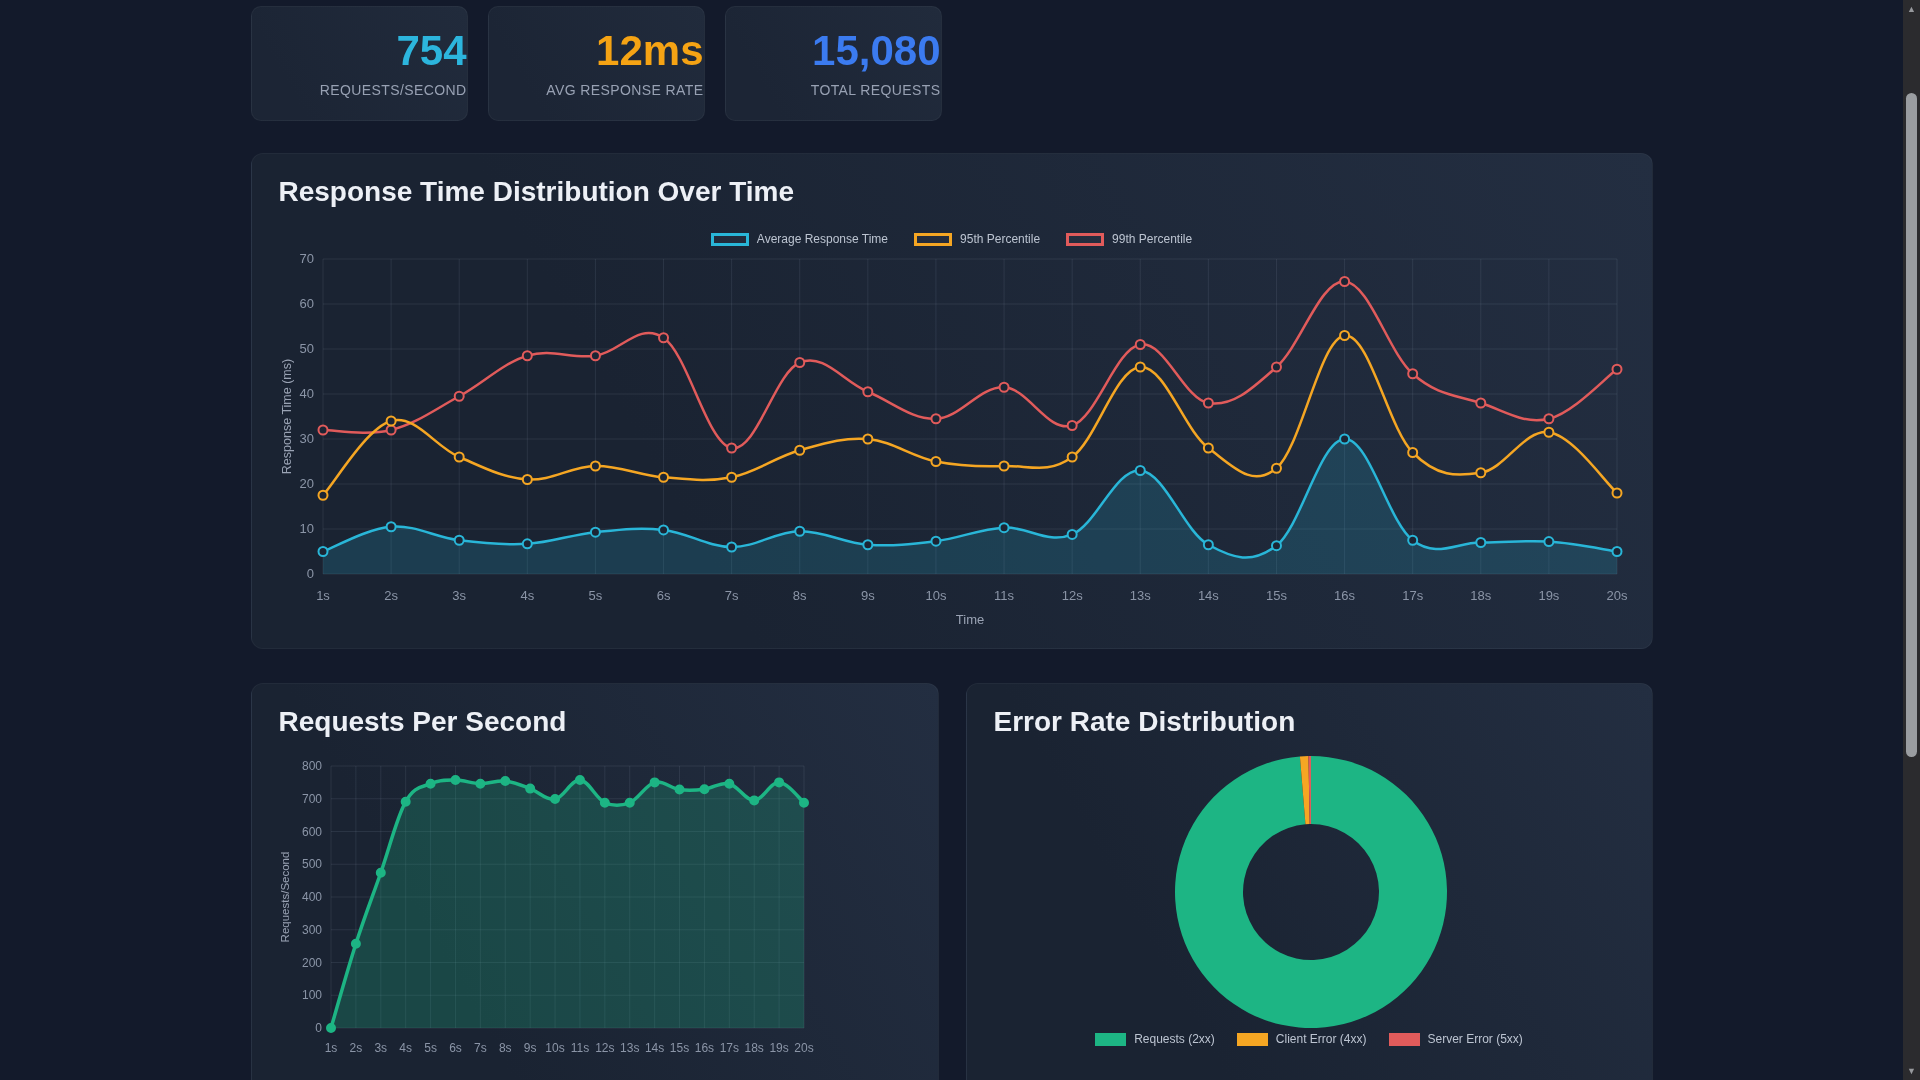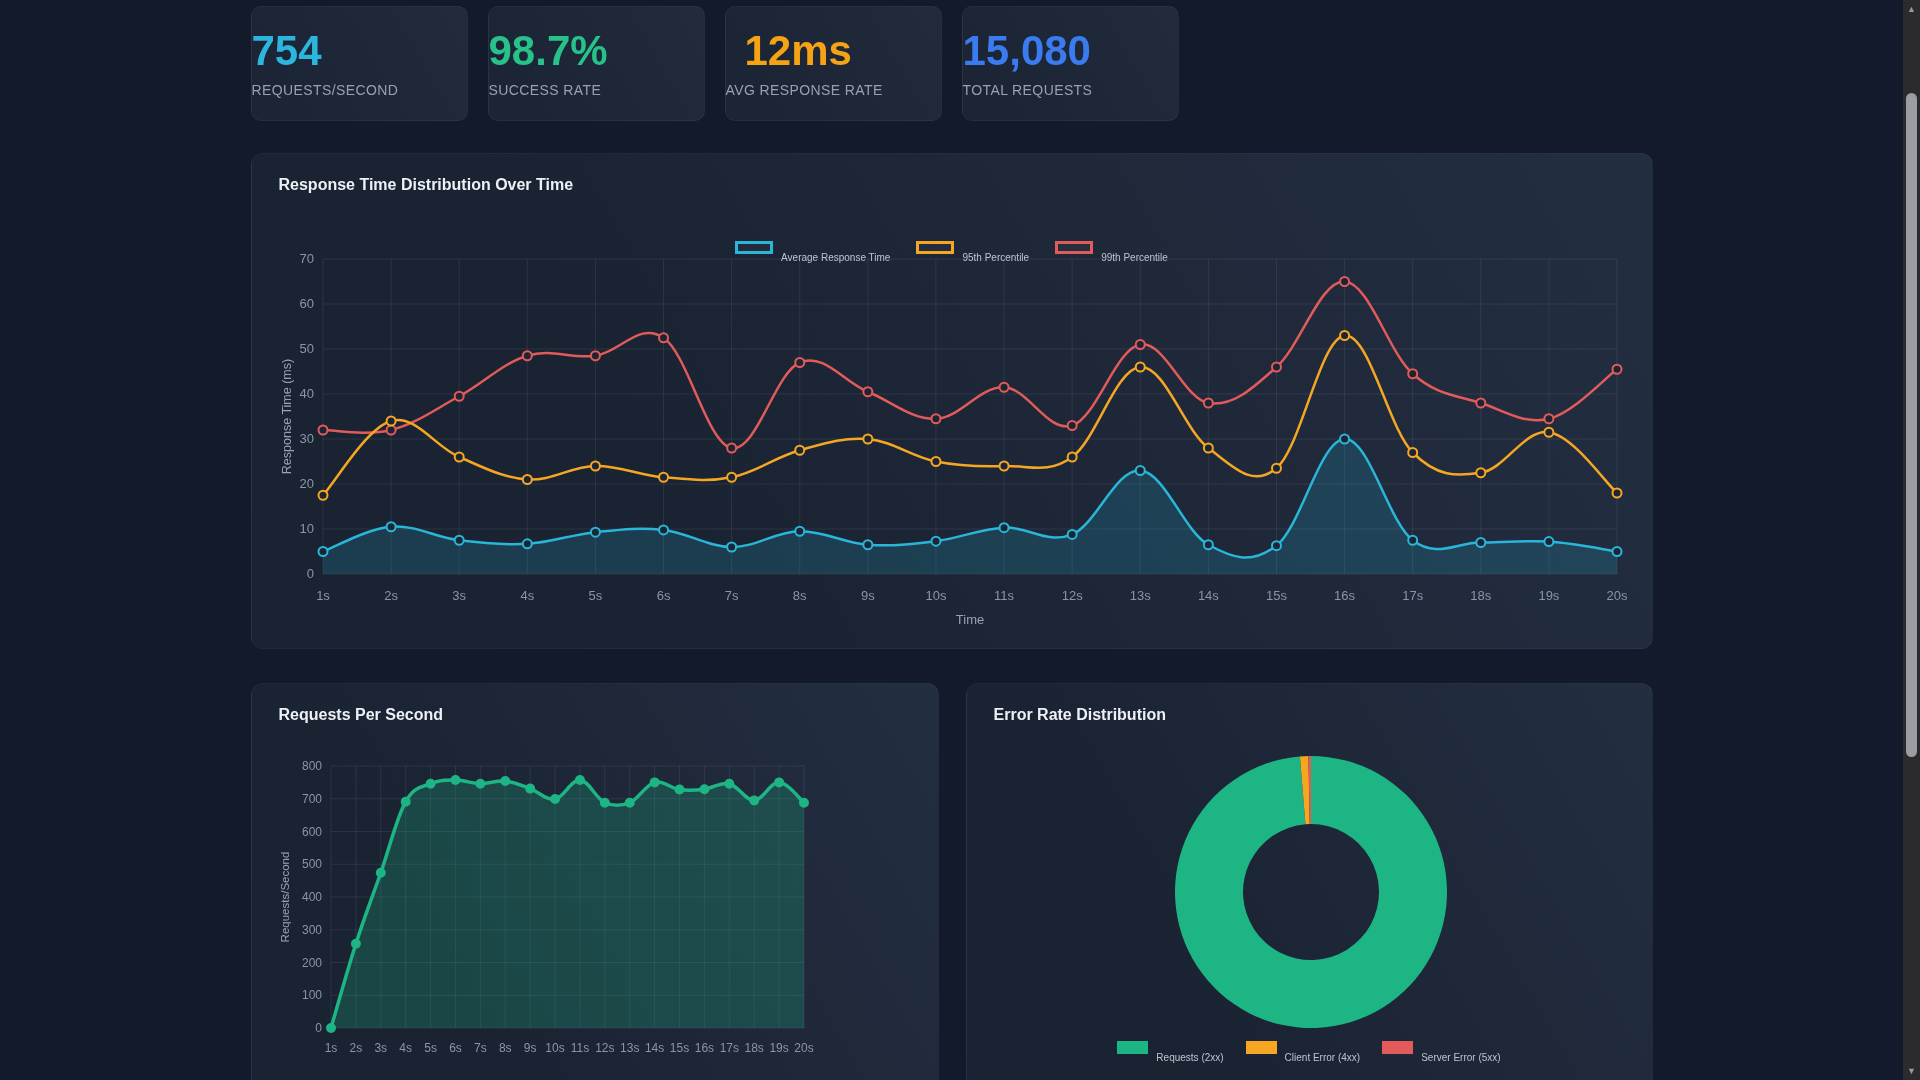--- a/index.html
+++ b/index.html
@@ -11,43 +11,43 @@
   }
   .page { position:absolute; left:0; top:0; right:17px; height:1080px; }
   .inner { width:1402px; margin:0 auto; }
 
   
   .stats-row { margin-top:6px; display:grid; grid-template-columns:repeat(6,1fr); gap:20px; }
   .stat-card {
     height:115px; border-radius:10px;
     background:linear-gradient(60deg,#1c2535 20%,#212b3c 100%);
     border:1px solid rgba(255,255,255,0.045);
-    display:flex; flex-direction:column; align-items:flex-start; justify-content:center; gap:10px;
+    display:flex; flex-direction:column; align-items:flex-end; justify-content:center; gap:10px;
   }
   .stat-value { font-size:42px; font-weight:700; line-height:1; }
   .stat-label { font-size:14px; color:#98a1b3; letter-spacing:.4px; }
 
   
   .panel {
     position:relative; border-radius:12px;
     background:linear-gradient(60deg,#1a2332 30%,#232e41 100%);
     border:1px solid rgba(255,255,255,0.04);
   }
   .main-panel { margin-top:32px; height:496px; }
-  .panel-title { position:absolute; left:27px; top:22px; font-size:16px; font-weight:700; color:#edf0f6;text-align:right; }
+  .panel-title { position:absolute; left:27px; top:22px; font-size:28px; font-weight:700; color:#edf0f6;text-align:right; }
 
   .bottom-row { margin-top:34px; display:grid; grid-template-columns:688px 687px; gap:27px; }
   .bottom-row .panel { height:430px; }
 
   
   .legend { position:absolute; left:0; right:0; display:flex; justify-content:center; align-items:center; gap:26px; }
   .legend-main { top:78px; }
   .legend-donut { top:348px; gap:22px; }
   .legend-item { display:flex; align-items:center; gap:8px; cursor:pointer; }
-  .legend-label { font-size:10px; color:#bcc4d1;margin-top:20px; }
+  .legend-label { font-size:12px; color:#bcc4d1; }
   .swatch-outline { width:38px; height:13px; border:3px solid; background:rgba(255,255,255,0.03); }
   .swatch-fill { width:31px; height:13px; }
 
   svg { position:absolute; left:0; top:0; }
   svg text { font-family:"Liberation Sans","DejaVu Sans",sans-serif; }
 
   
   .scrollbar { position:fixed; right:0; top:0; width:17px; height:1080px; background:#2b2b2e; }
   .sb-arrow { position:absolute; left:0; width:17px; height:16px; color:#97999d; font-size:9px;
               display:flex; align-items:center; justify-content:center; user-select:none; }
@@ -57,24 +57,20 @@
 </head>
 <body>
 
 <div class="page">
   <div class="inner">
 
     <div class="stats-row">
       <div class="stat-card">
         <div class="stat-value" style="color: rgb(44, 181, 221);">754</div>
         <div class="stat-label">REQUESTS/SECOND</div>
-      </div>
-      <div class="stat-card">
-        <div class="stat-value" style="color: rgb(39, 194, 138);">98.7%</div>
-        <div class="stat-label">SUCCESS RATE</div>
       </div>
       <div class="stat-card">
         <div class="stat-value" style="color: rgb(245, 163, 20); margin-left: 19px;">12ms</div>
         <div class="stat-label">AVG RESPONSE RATE</div>
       </div>
       <div class="stat-card">
         <div class="stat-value" style="color: rgb(59, 123, 240);">15,080</div>
         <div class="stat-label">TOTAL REQUESTS</div>
       </div>
     </div>

